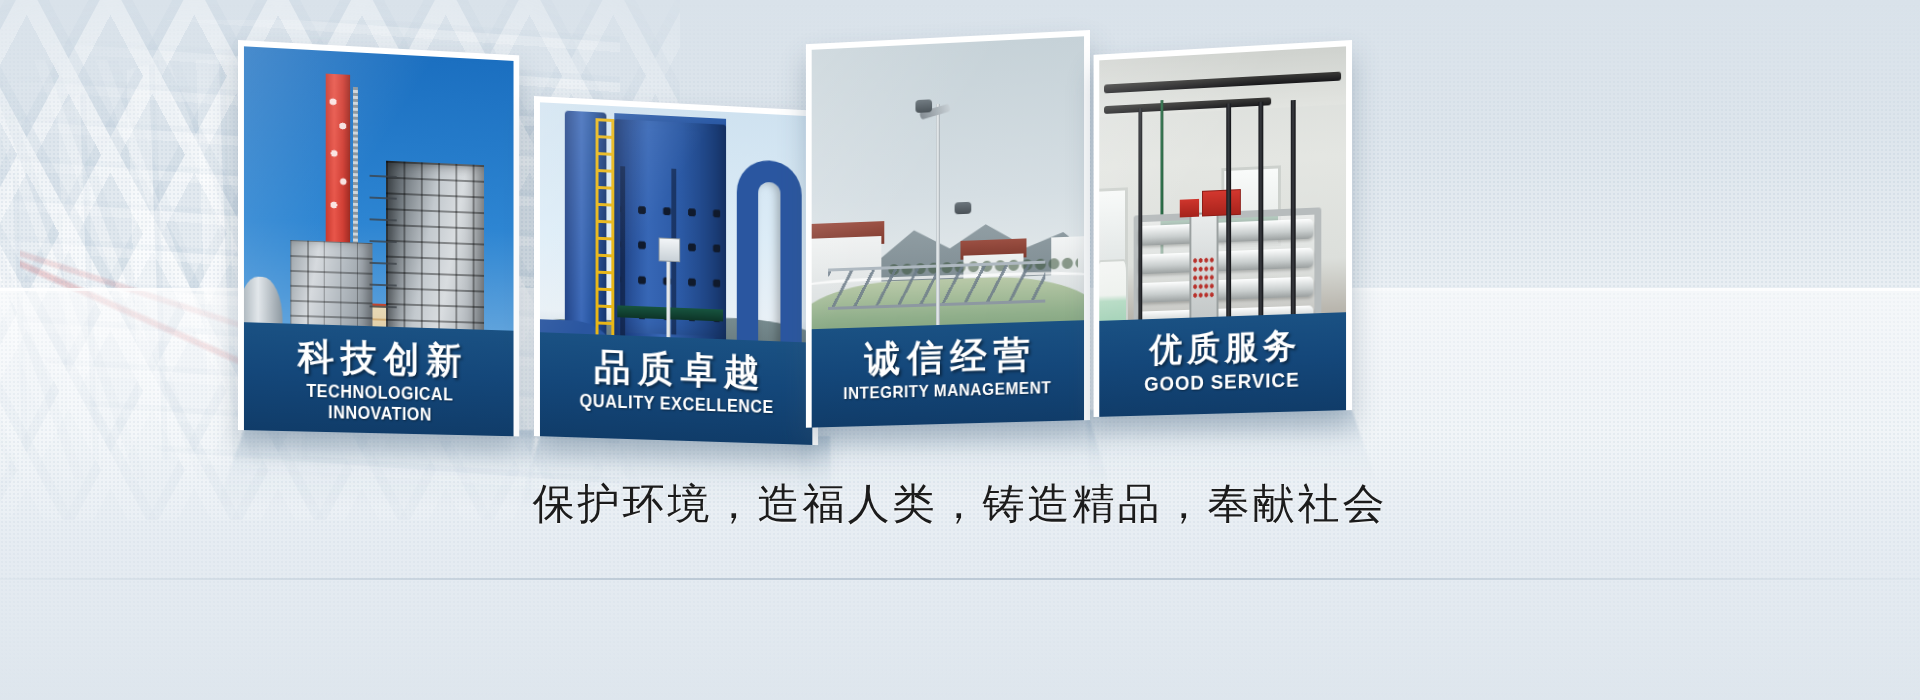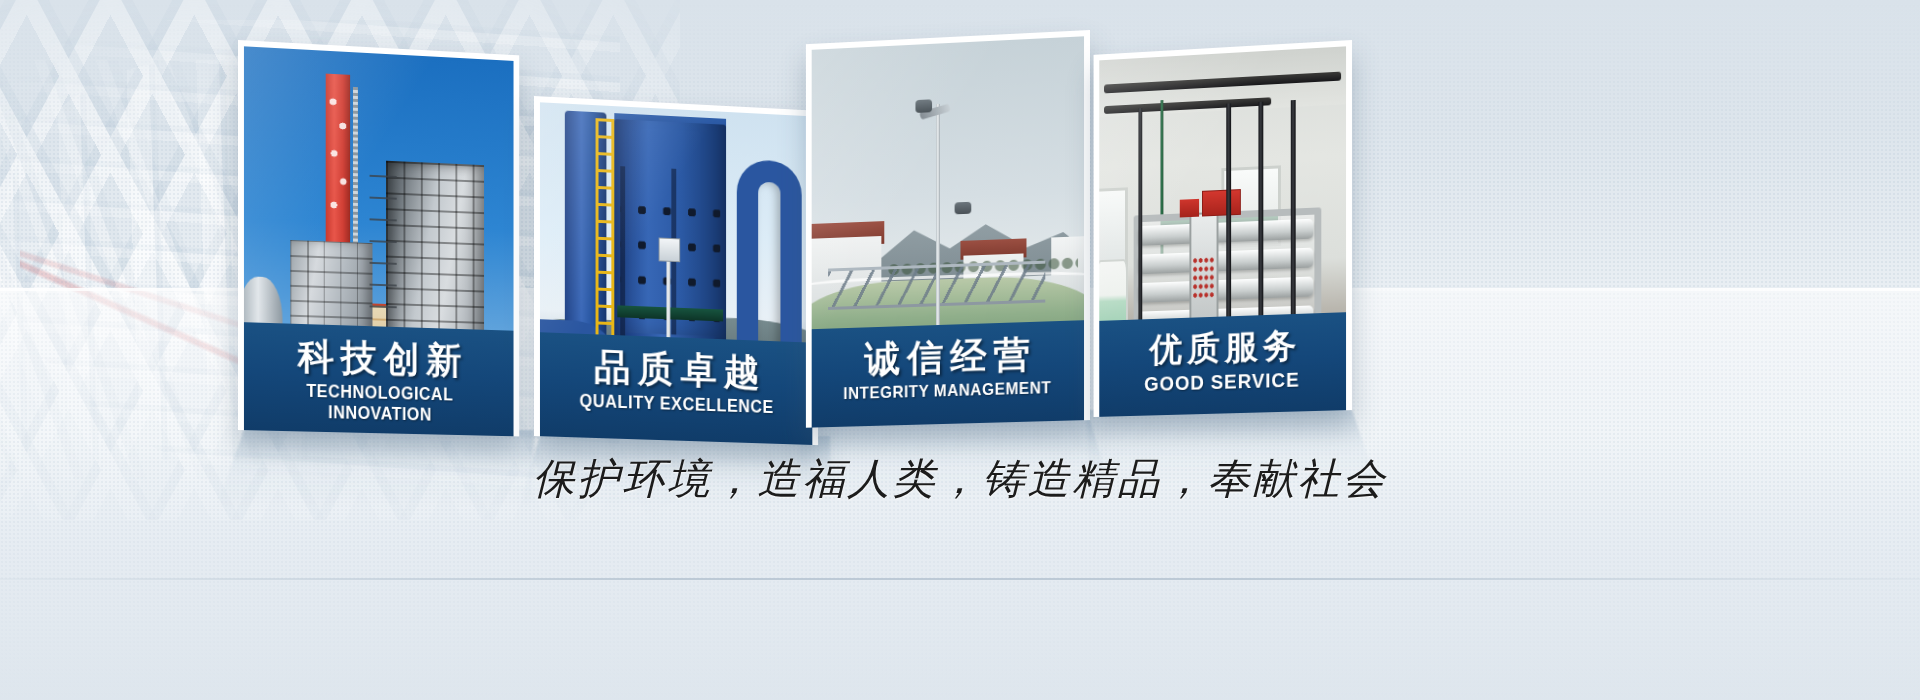--- a/index.html
+++ b/index.html
@@ -364,25 +364,24 @@
       linear-gradient(180deg,#a8a49c,#7b7770); }
   .s4-yellow { position:absolute; left:4%; right:4%; bottom:16%; height:1.4%;
     background:linear-gradient(180deg,#d9b33c,#a8861f); opacity:.9; }
 
   
   .gloss { position:absolute; inset:0; pointer-events:none;
     background:linear-gradient(122deg, rgba(255,255,255,.20) 0%, rgba(255,255,255,0) 38%); }
 
   
   .tagline {
-    position:absolute; left:0; right:0; top:451px;
+    position:absolute; left:0; right:0; top:476px;
     text-align:center; color:#1c1c1c;
     font-size:42px; letter-spacing:3px; font-weight:400;
     text-shadow:0 1px 2px rgba(255,255,255,.85);
-    font-style:italic;
   }
 </style>
 </head>
 <body>
 
 <div id="banner">
 
   <div class="bg-layer bg-diagrid"></div>
   <div class="bg-layer bg-diagrid2"></div>
   <div class="bg-layer bg-facade"></div>

